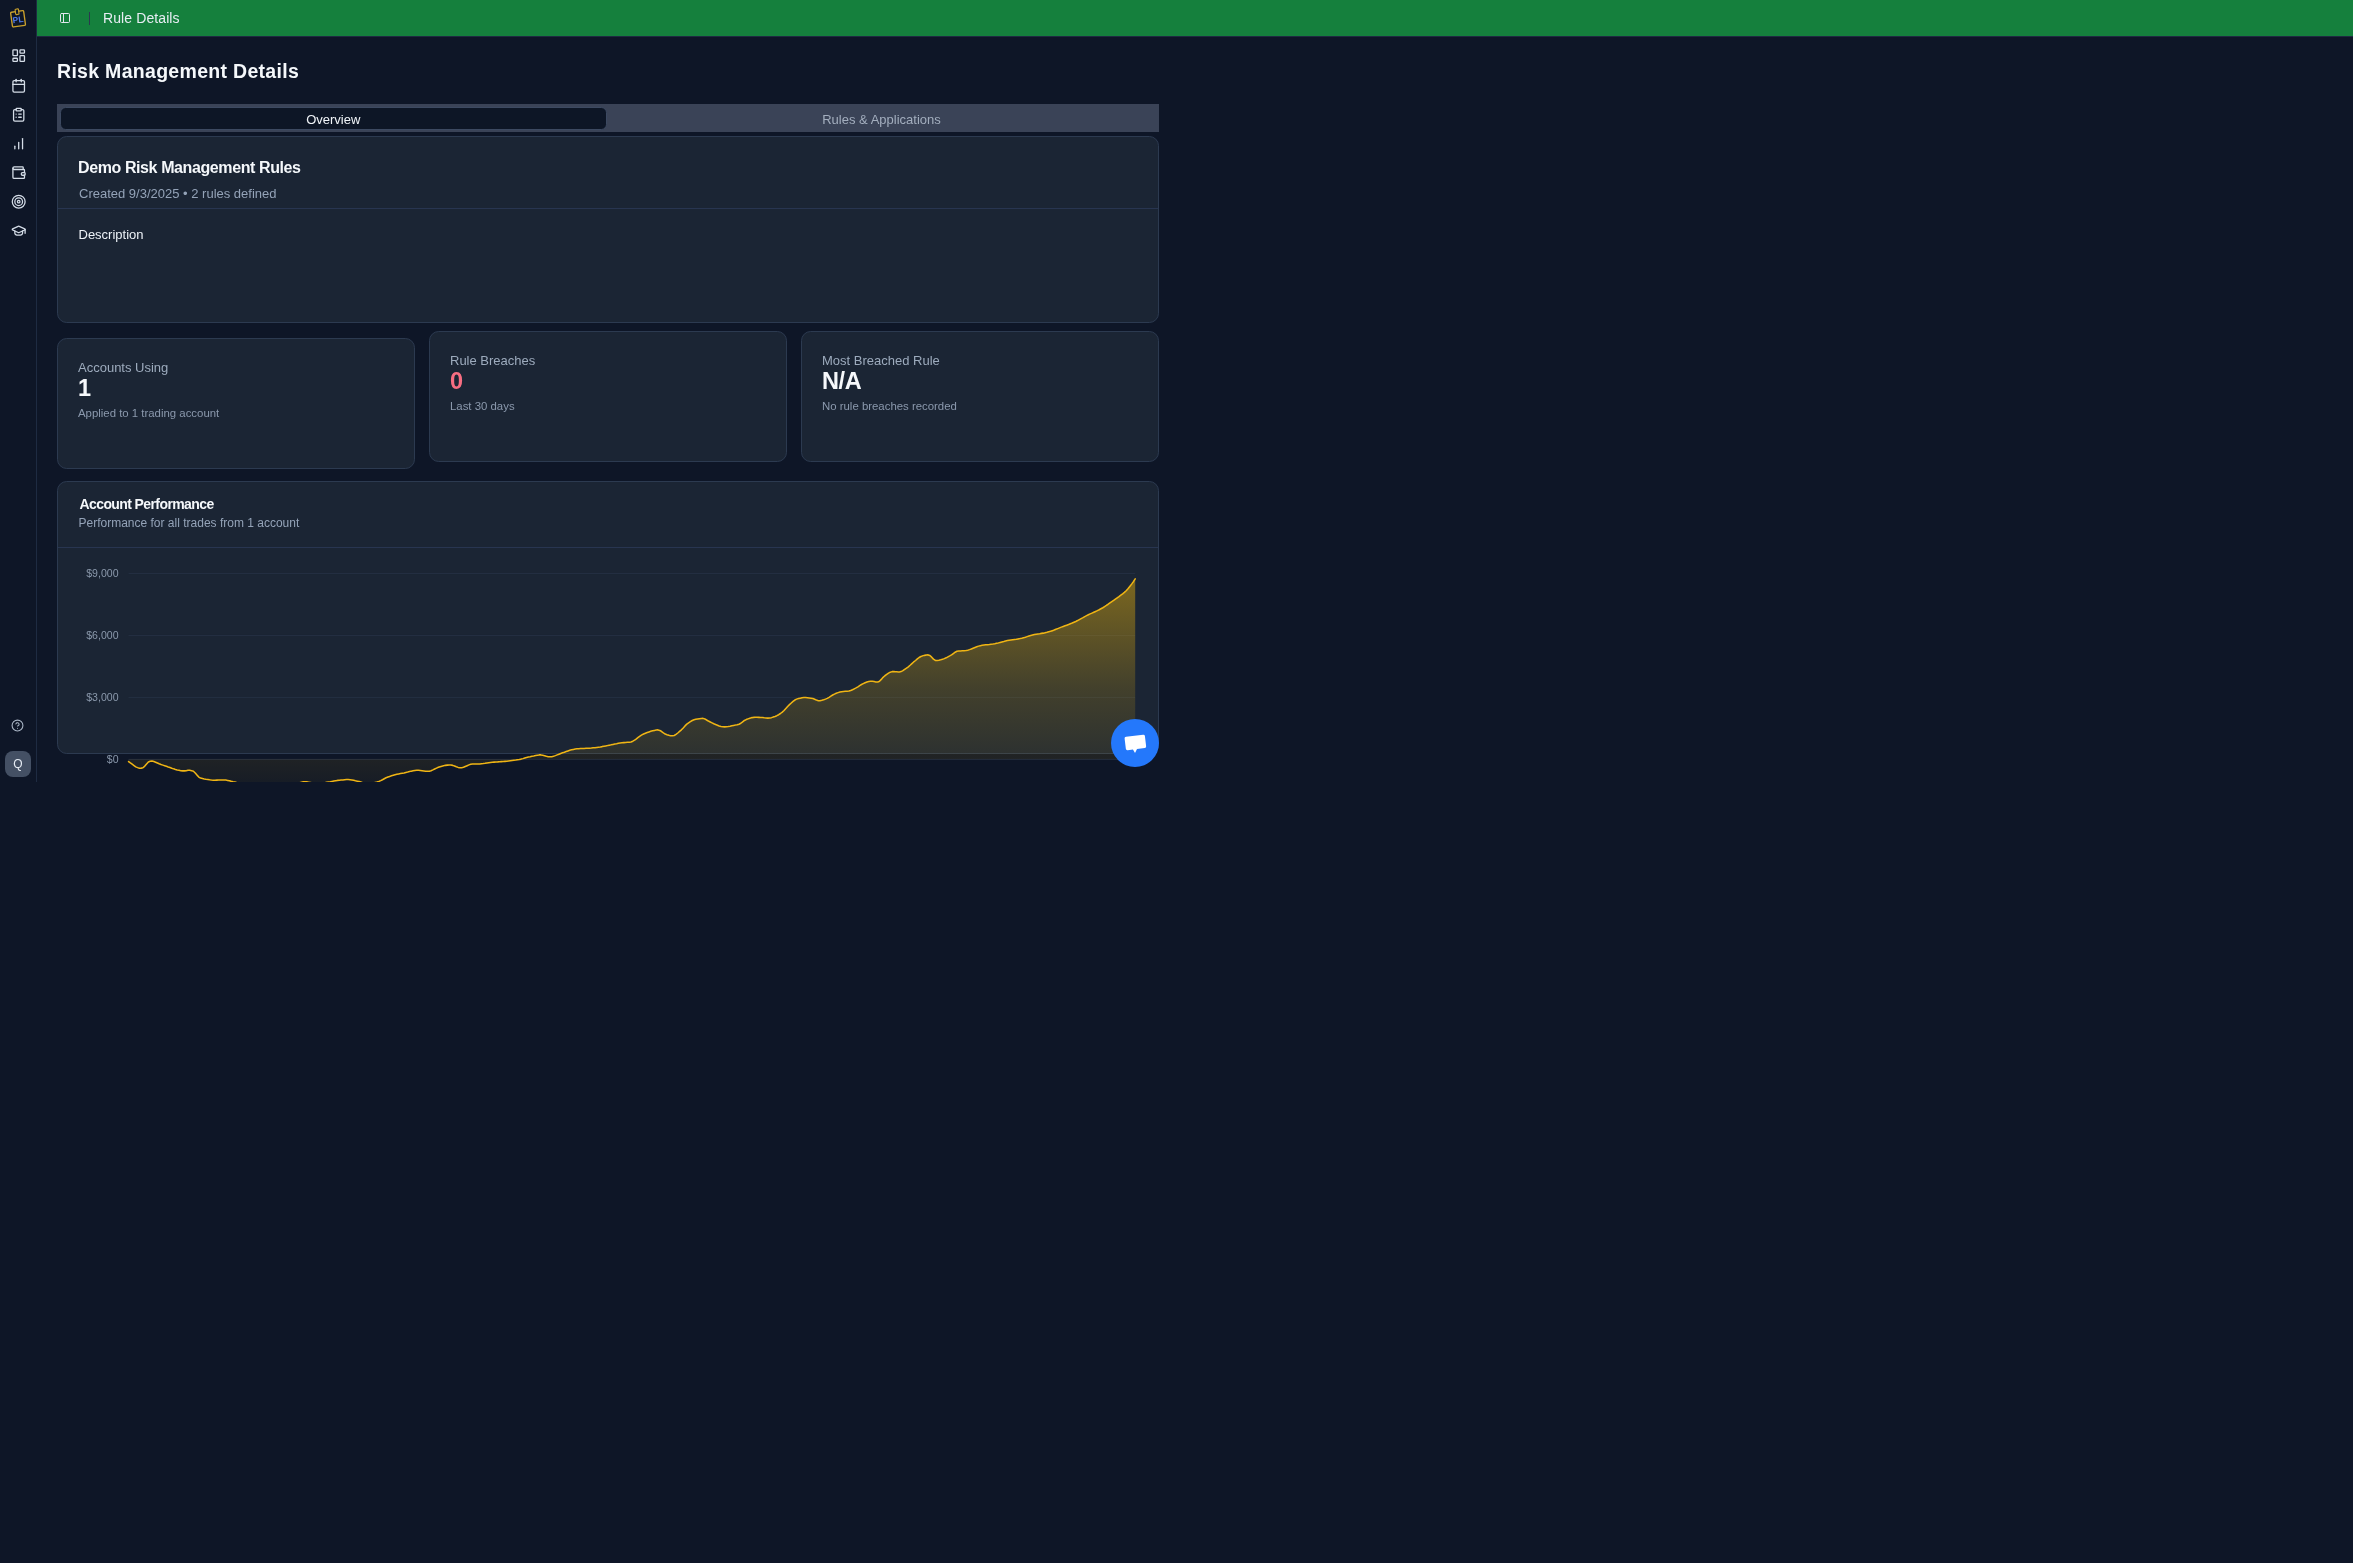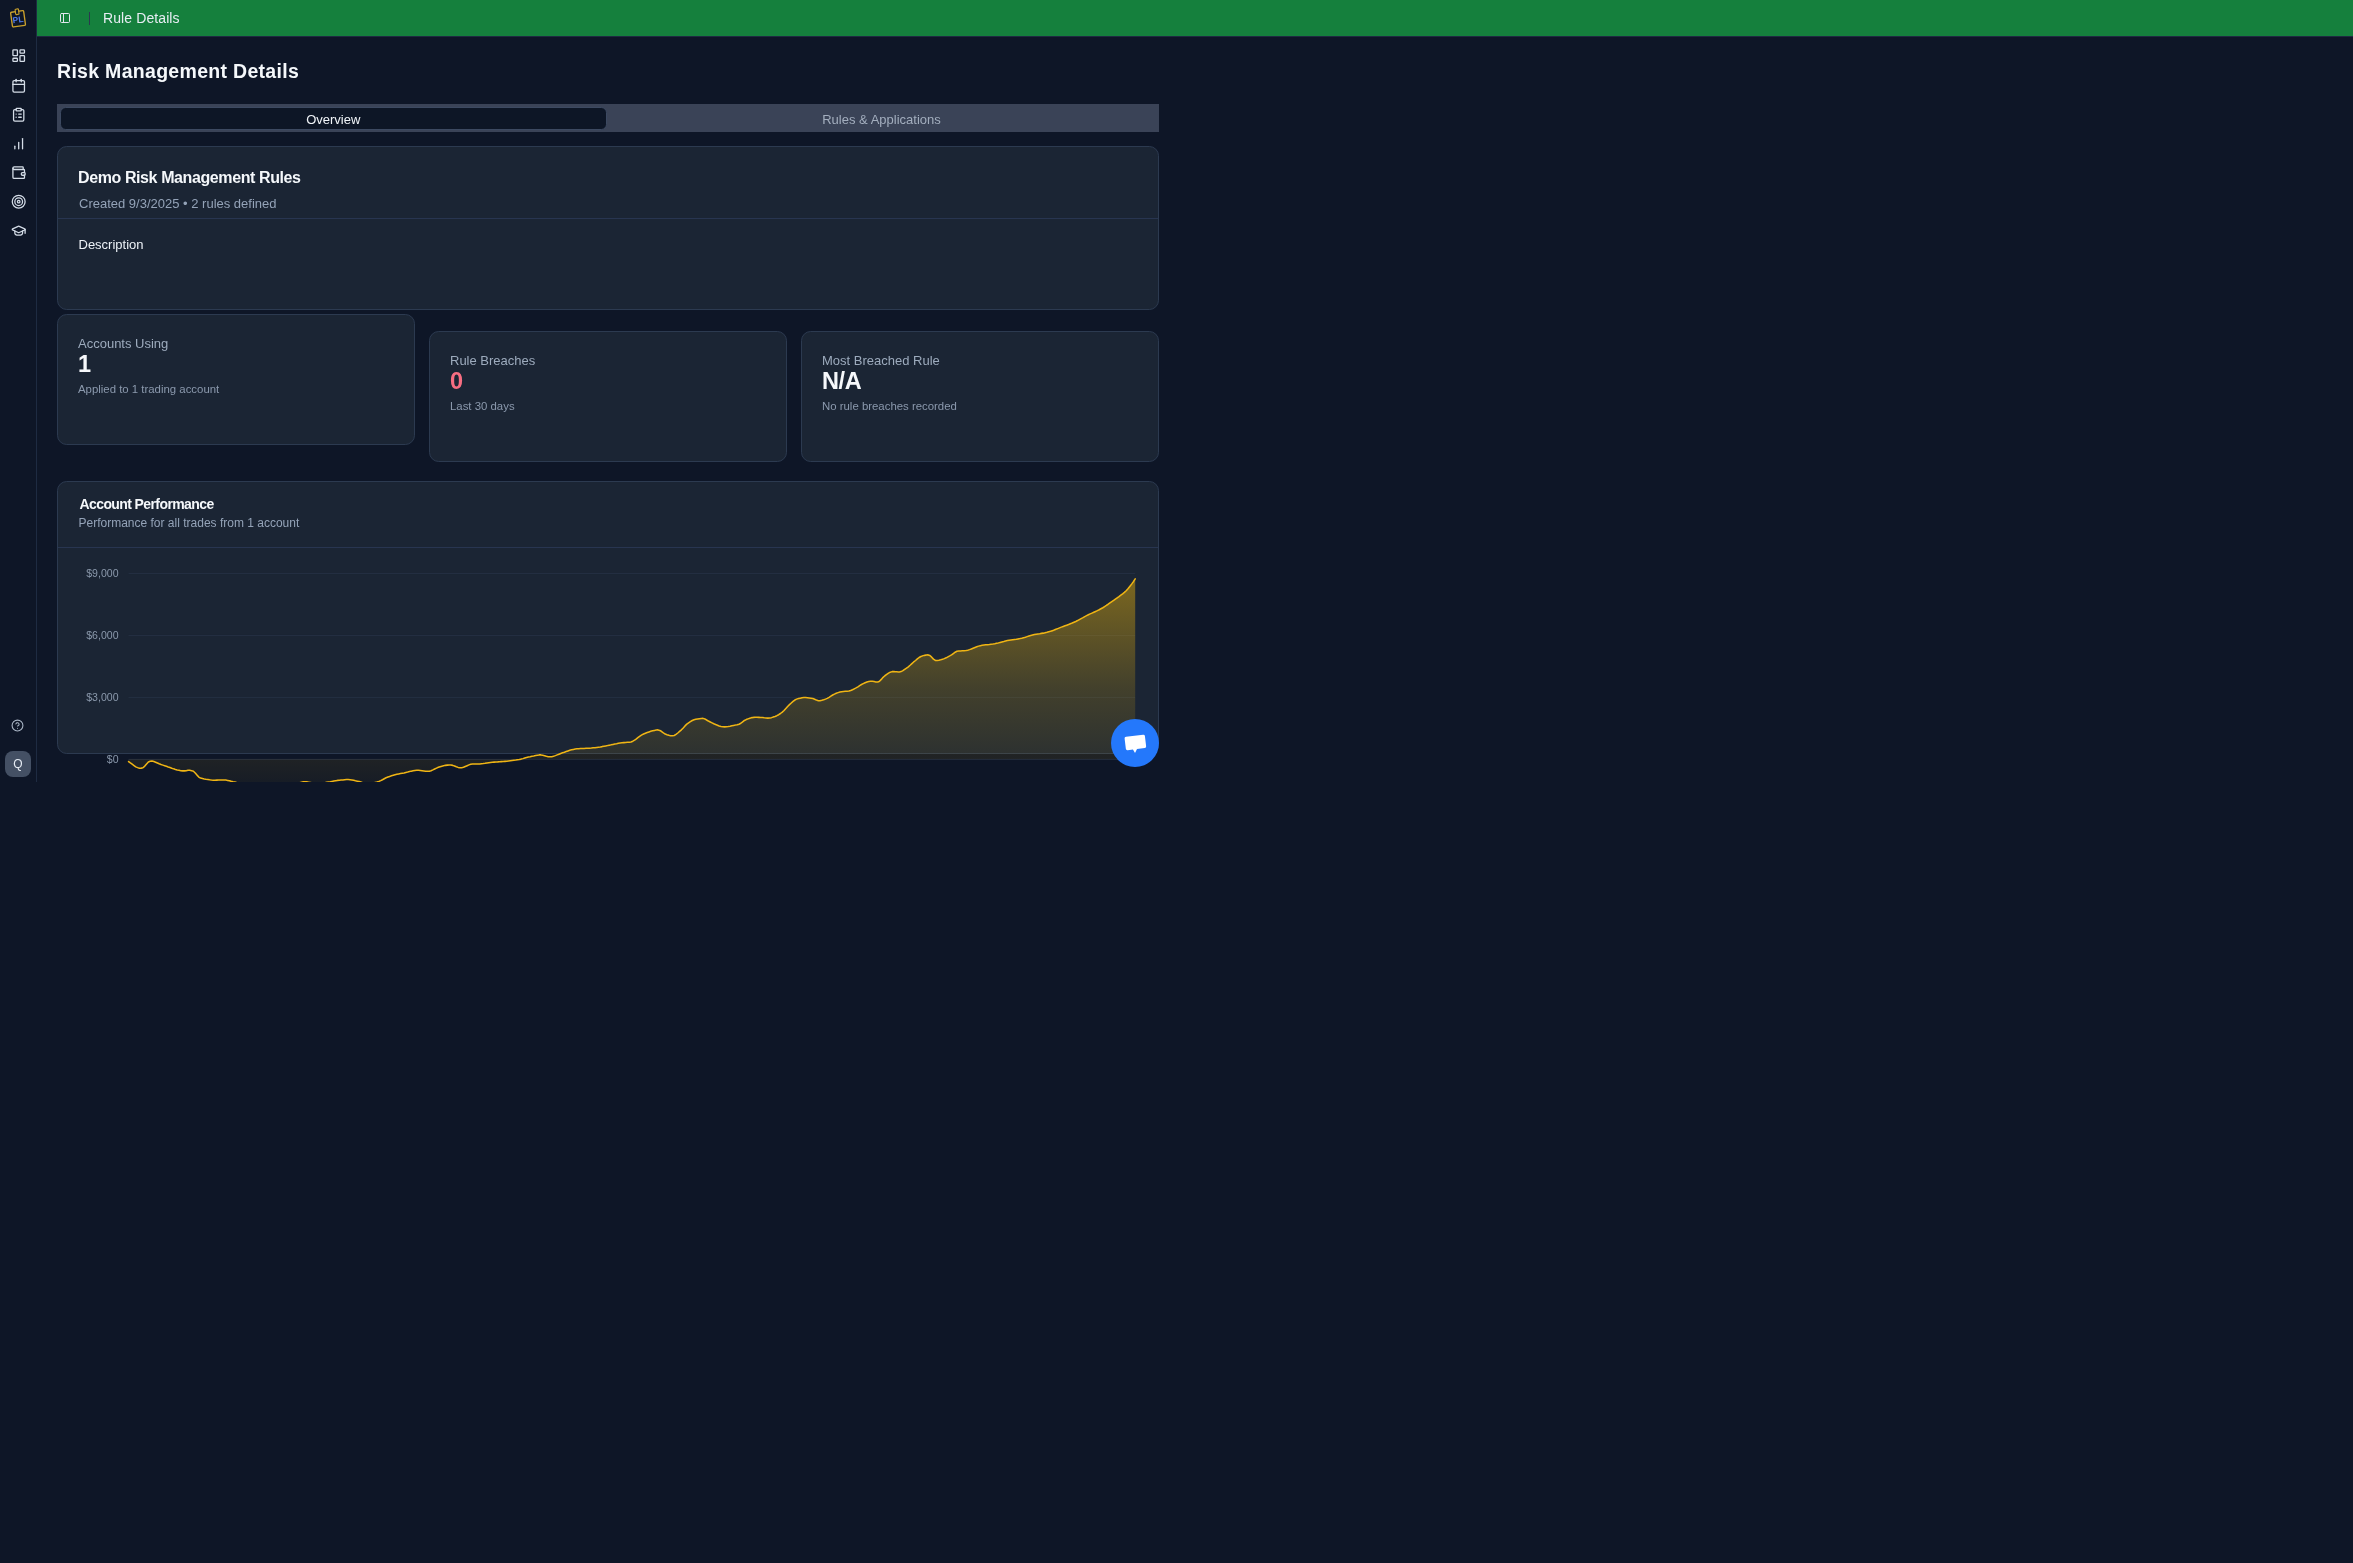--- a/index.html
+++ b/index.html
@@ -19,21 +19,21 @@
 h1 { position:absolute; left:57px; top:58px; font-size:19.5px; line-height:26px;
   font-weight:700; color:#f5f8fb; letter-spacing:0.3px; }
 #tabs { position:absolute; left:57px; top:104px; width:1102px; height:28px;
   background:#3a4357; border-radius:0; }
 #tab-active { position:absolute; left:2.8px; top:2.8px; width:547px; height:23px;
   background:#0d1626; border:0.8px solid #3c4961; border-radius:5.7px;
   color:#f1f5f9; font-size:13px; font-weight:500; text-align:center; line-height:24px; }
 #tab-idle { position:absolute; left:550px; top:2.8px; width:549px; height:23px;
   color:#a3aebe; font-size:13px; font-weight:400; text-align:center; line-height:26px; }
 .card { position:absolute; background:#1b2534; border:0.8px solid #2c3a50; border-radius:9.7px; }
-#card-demo { left:57px; top:146px; width:1102px; height:164px; }
+#card-demo { left:57px; top:136px; width:1102px; height:187px; }
 #demo-title { position:absolute; left:20px; top:21px; font-size:16px; line-height:19.5px;
   font-weight:700; color:#f5f8fb; letter-spacing:-0.4px; }
 #demo-sub { position:absolute; left:21px; top:47px; font-size:13px; line-height:19.5px; color:#94a3b8; }
 #demo-div { position:absolute; left:0; top:71px; width:100%; height:0.8px; background:#283550; }
 #desc-label { position:absolute; left:20.5px; top:88px; font-size:13px; line-height:19.5px;
   font-weight:500; color:#edf2f7; }
 #desc-input { position:absolute; left:20.5px; top:114px; width:1062px; height:29px;
   background:#0d1525; border:0.8px solid #31405b; border-radius:6.5px;
   color:#eef2f7; font-size:13px; line-height:28px; padding-left:5.7px; }
 
@@ -127,21 +127,21 @@
   <div id="tab-idle">Rules &amp; Applications</div>
 </div>
 
 <div class="card" id="card-demo">
   <div id="demo-title">Demo Risk Management Rules</div>
   <div id="demo-sub">Created 9/3/2025 • 2 rules defined</div>
   <div id="demo-div"></div>
   <div id="desc-label">Description</div>
 </div>
 
-<div class="card" id="stat1" style="left:57px; top:314px; width:358px; height:131px;">
+<div class="card" id="stat1" style="left:57px; top:338px; width:358px; height:131px;">
   <div class="stat-label">Accounts Using</div>
   <div class="stat-value">1</div>
   <div class="stat-sub">Applied to 1 trading account</div>
 </div>
 <div class="card" id="stat2" style="left:429px; top:331px; width:358px; height:131px;">
   <div class="stat-label">Rule Breaches</div>
   <div class="stat-value">0</div>
   <div class="stat-sub">Last 30 days</div>
 </div>
 <div class="card" id="stat3" style="left:801px; top:331px; width:358px; height:131px;">

